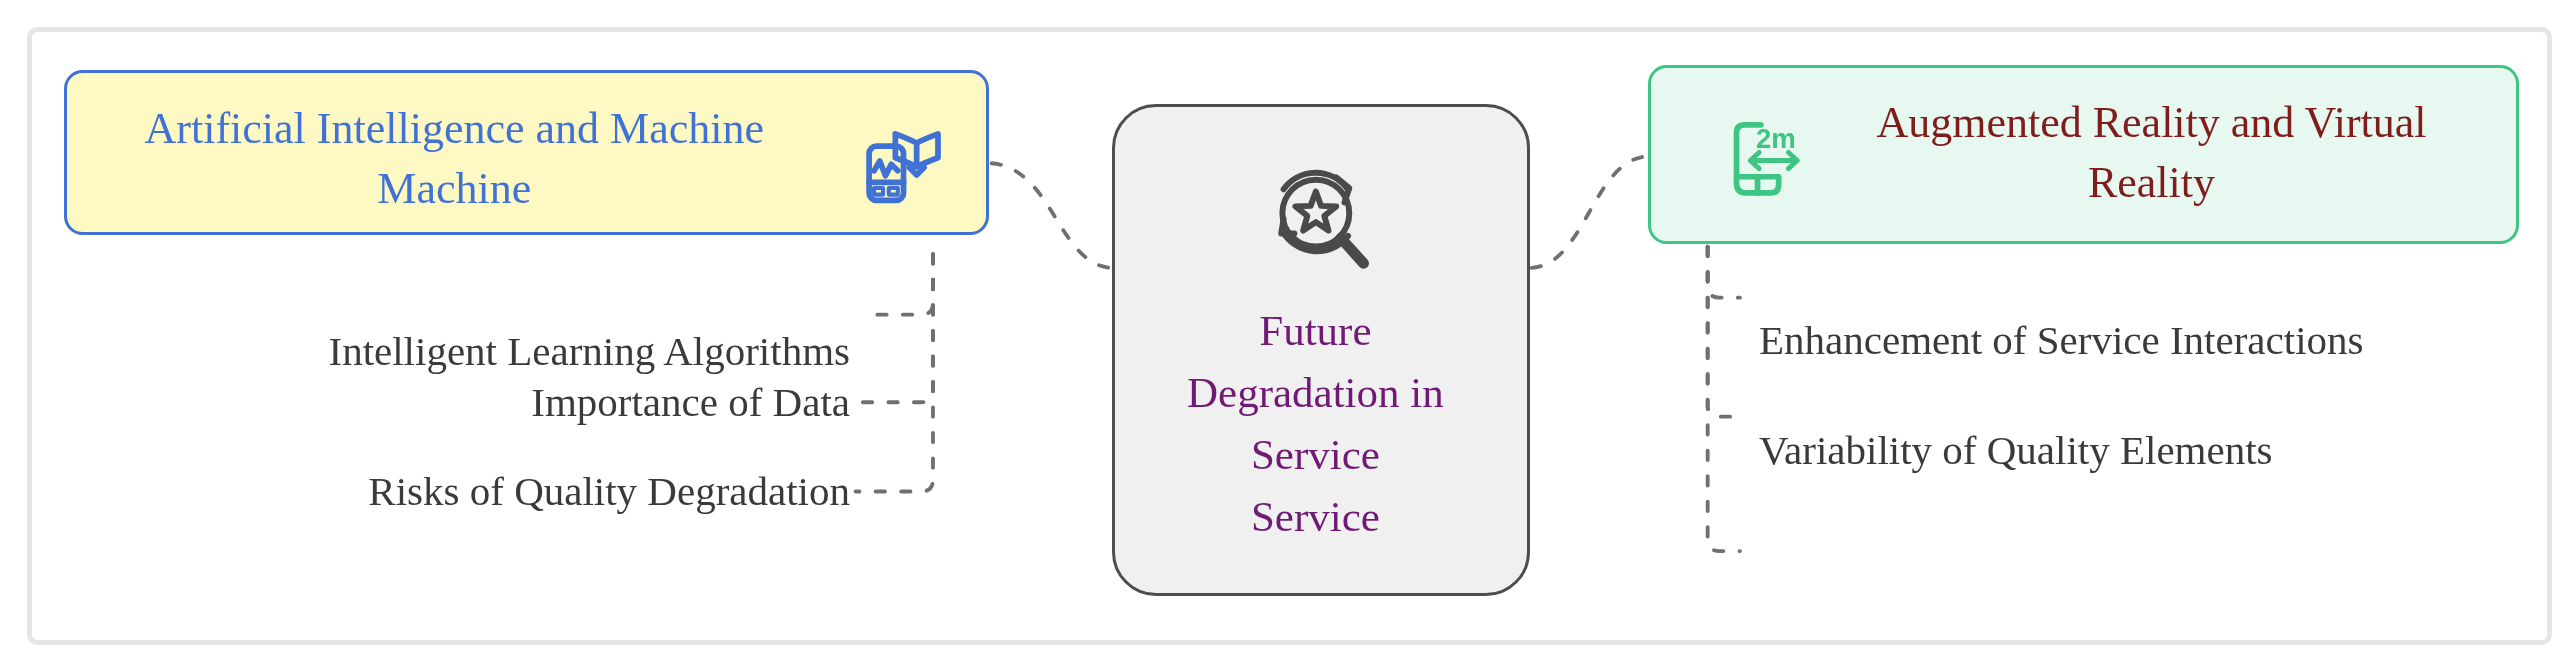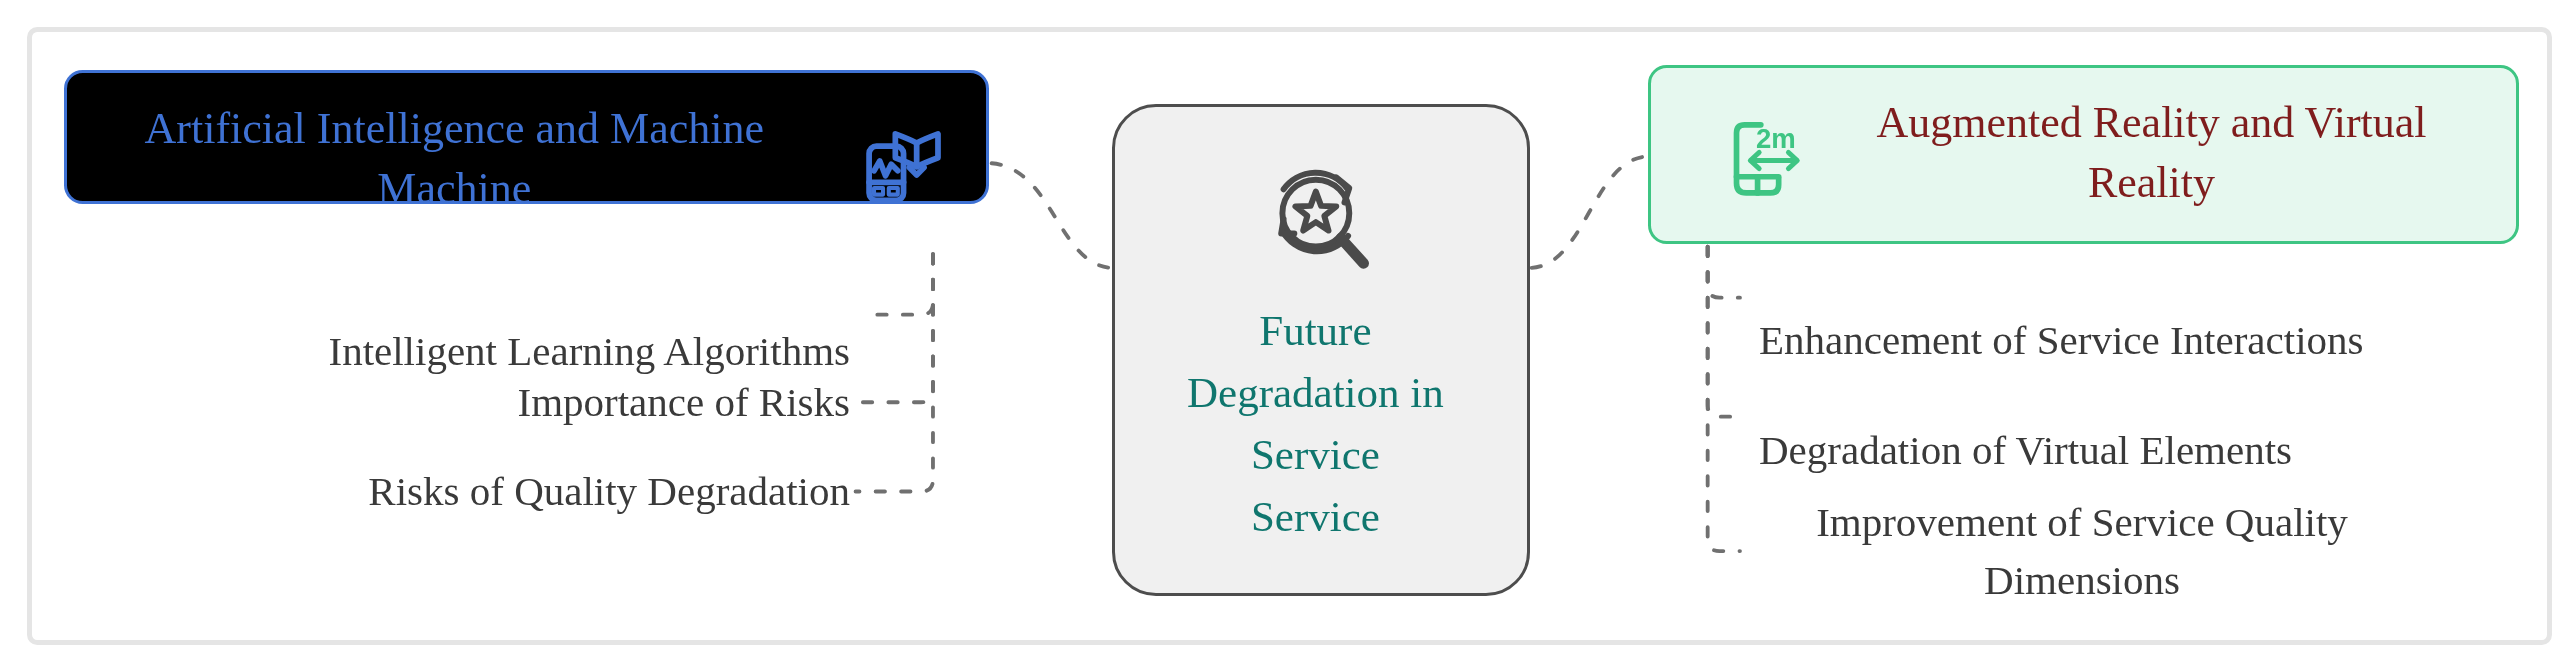--- a/index.html
+++ b/index.html
@@ -11,39 +11,39 @@
     position:absolute;left:27px;top:27px;width:2515px;height:608px;
     border:5.1px solid #e5e5e5;border-radius:10.2px;background:#ffffff;
   }
   svg.edges{position:absolute;left:0;top:0;width:2576px;height:665px;}
   svg.edges path{
     fill:none;stroke:#707070;stroke-width:4.5px;
     stroke-dasharray:11 19;stroke-linecap:round;
   }
   .bigbox{position:absolute;border-radius:18.7px;}
   .bigbox.blue{
-    left:64px;top:70px;width:925px;height:134px;
-    background:#000000;border:3.4px solid #3f72d4;box-sizing:border-box;
+    left:64px;top:70px;width:925px;height:165px;
+    background:#fef9c3;border:3.4px solid #3f72d4;box-sizing:border-box;
   }
   .bigbox.green{
     left:1648px;top:65px;width:871px;height:179px;
     background:#e6f8ef;border:3.4px solid #3ec583;box-sizing:border-box;
   }
   .boxtitle{
     position:absolute;font-size:44px;line-height:60px;text-align:center;
   }
   .blue .boxtitle{left:25.5px;right:170px;top:25.5px;color:#3f72d4;}
   .green .boxtitle{left:157px;right:21px;top:25px;color:#7f1d1d;}
   .centernode{
     position:absolute;left:1112px;top:104px;width:418px;height:492px;
     background:#f0f0f0;border:3.4px solid #4d4d4d;border-radius:44px;box-sizing:border-box;
   }
   .centernode .nodetext{
     position:absolute;left:6.8px;right:18px;top:193px;text-align:center;
-    font-size:43px;line-height:62px;color:#0f766e;
+    font-size:43px;line-height:62px;color:#701a75;
   }
   .subitem{
     position:absolute;font-size:41px;line-height:49px;color:#3a3a3a;white-space:nowrap;
   }
   .subitem.left{right:1726px;text-align:right;}
   .subitem.right{left:1759px;text-align:left;margin-top:48px;}
   .subitem.block{
     left:1759px;width:646px;text-align:center;white-space:normal;line-height:58px;
   }
   .iconwrap{position:absolute;}
@@ -124,24 +124,20 @@
         <text x="32" y="34" font-family="Liberation Sans, sans-serif" font-size="34" font-weight="bold" fill="#3ec583">2m</text>
       </svg>
     </div>
     <div class="boxtitle">
       <div>Augmented Reality and Virtual</div>
       <div>Reality</div>
     </div>
   </div>
 
   <div class="subitem left" style="top:290px;margin-top:37px;">Intelligent Learning Algorithms</div>
-  <div class="subitem left" style="top:378px;">Importance of Risks</div>
+  <div class="subitem left" style="top:378px;">Importance of Data</div>
   <div class="subitem left" style="top:467px;">Risks of Quality Degradation</div>
 
   <div class="subitem right" style="top:268px;">Enhancement of Service Interactions</div>
-  <div class="subitem right" style="top:378px;">Degradation of Virtual Elements</div>
-  <div class="subitem block" style="top:493px;">
-    <div>Improvement of Service Quality</div>
-    <div>Dimensions</div>
-  </div>
+  <div class="subitem right" style="top:378px;">Variability of Quality Elements</div>
 
 </div>
 
 
 </body></html>

